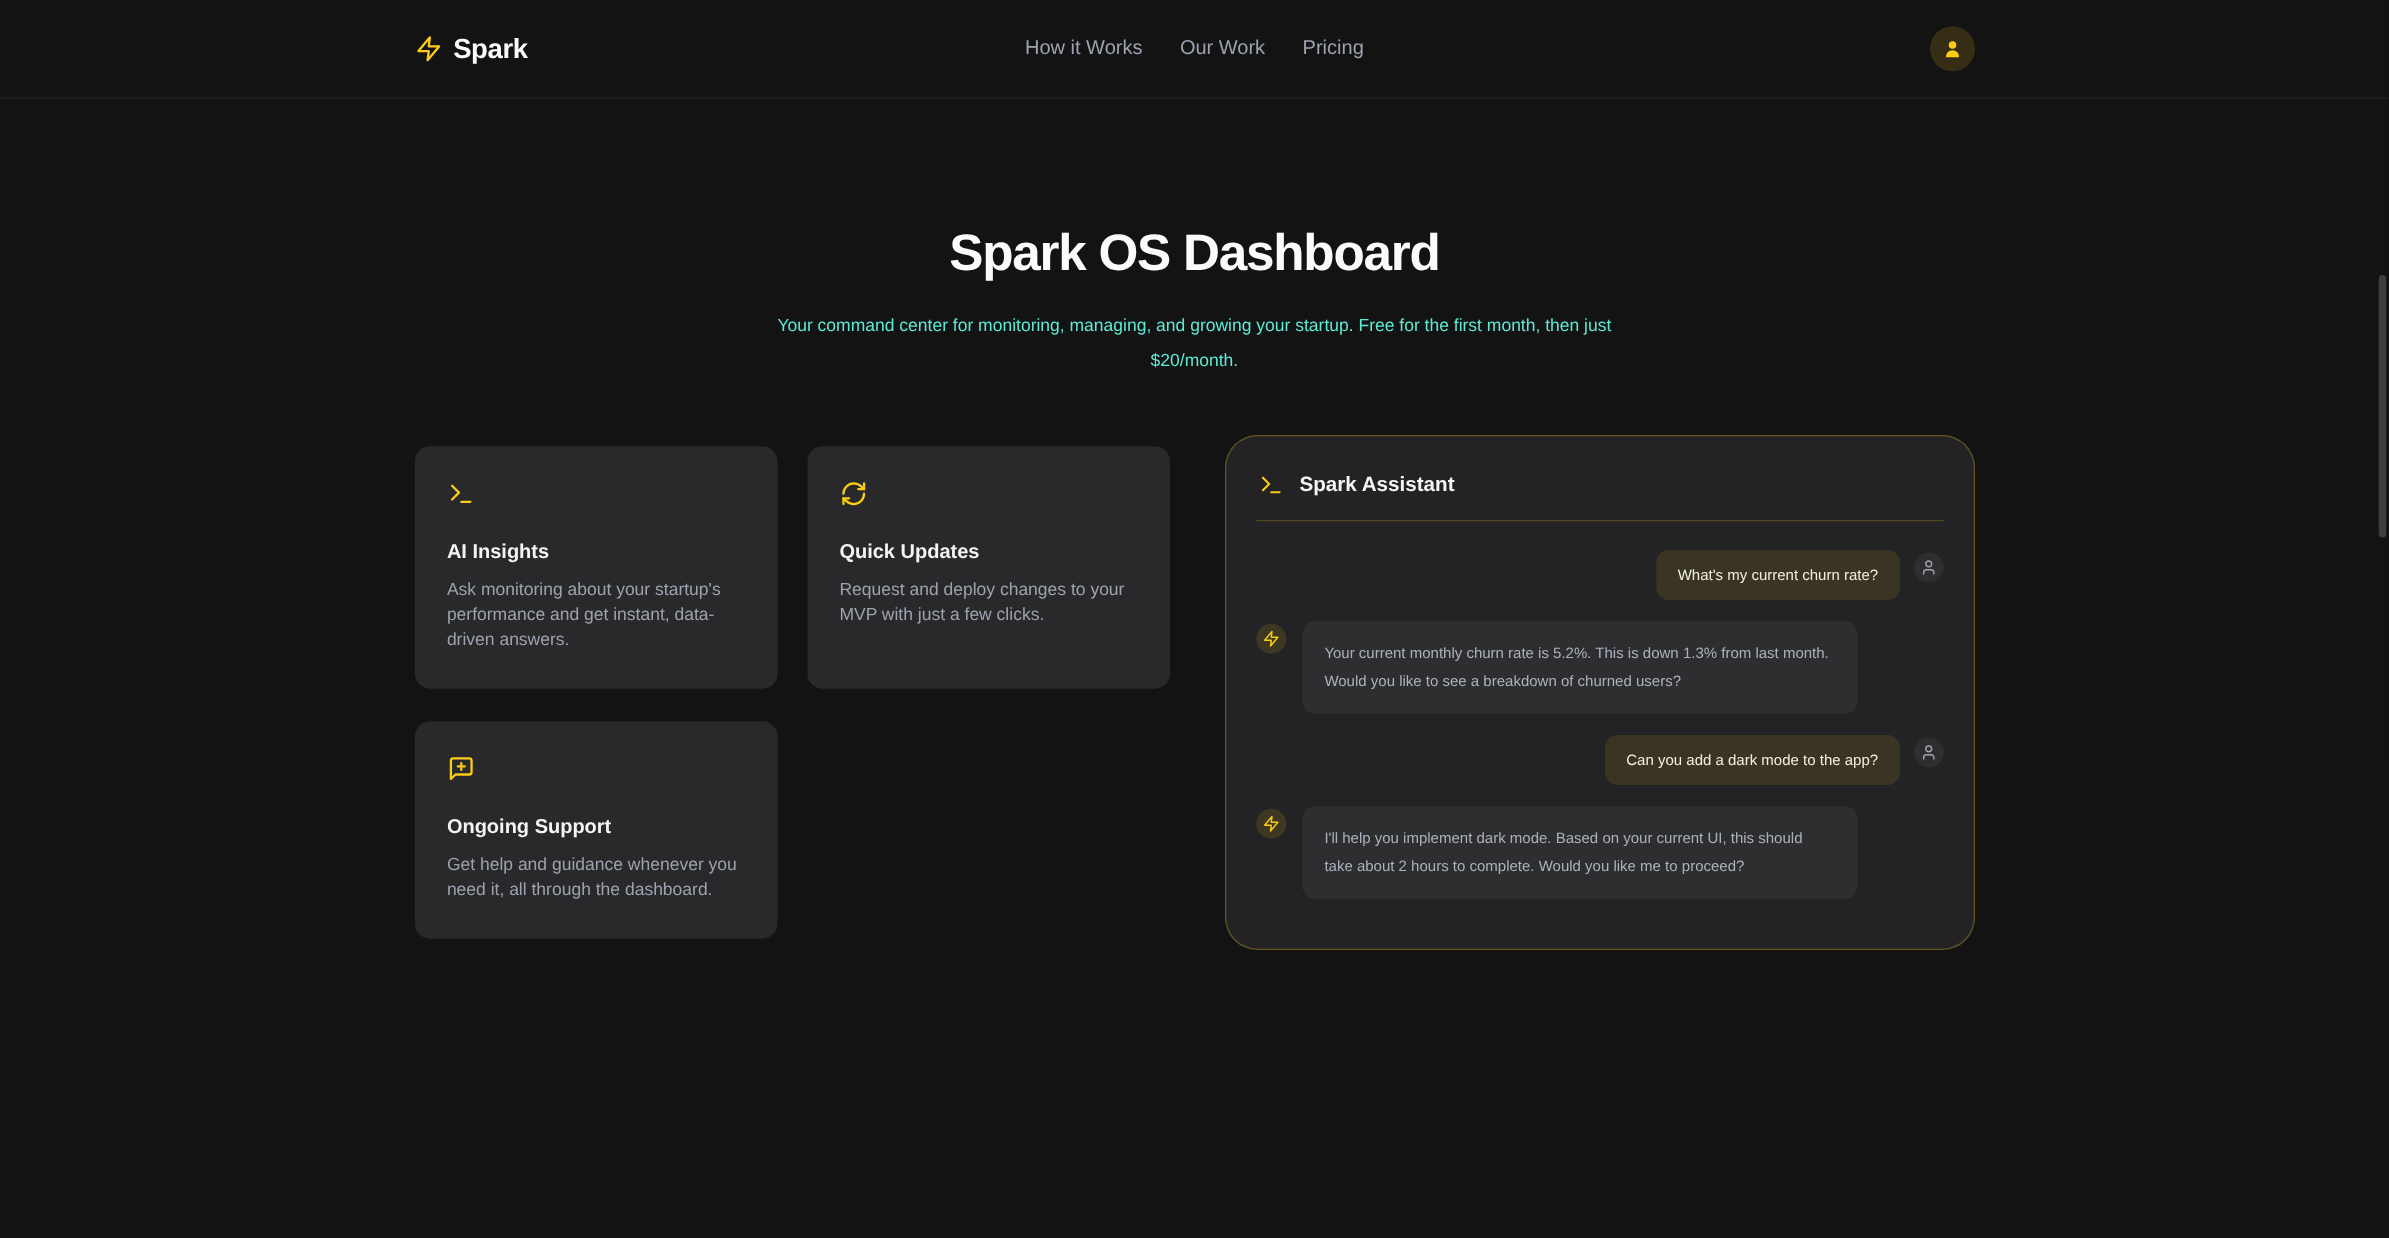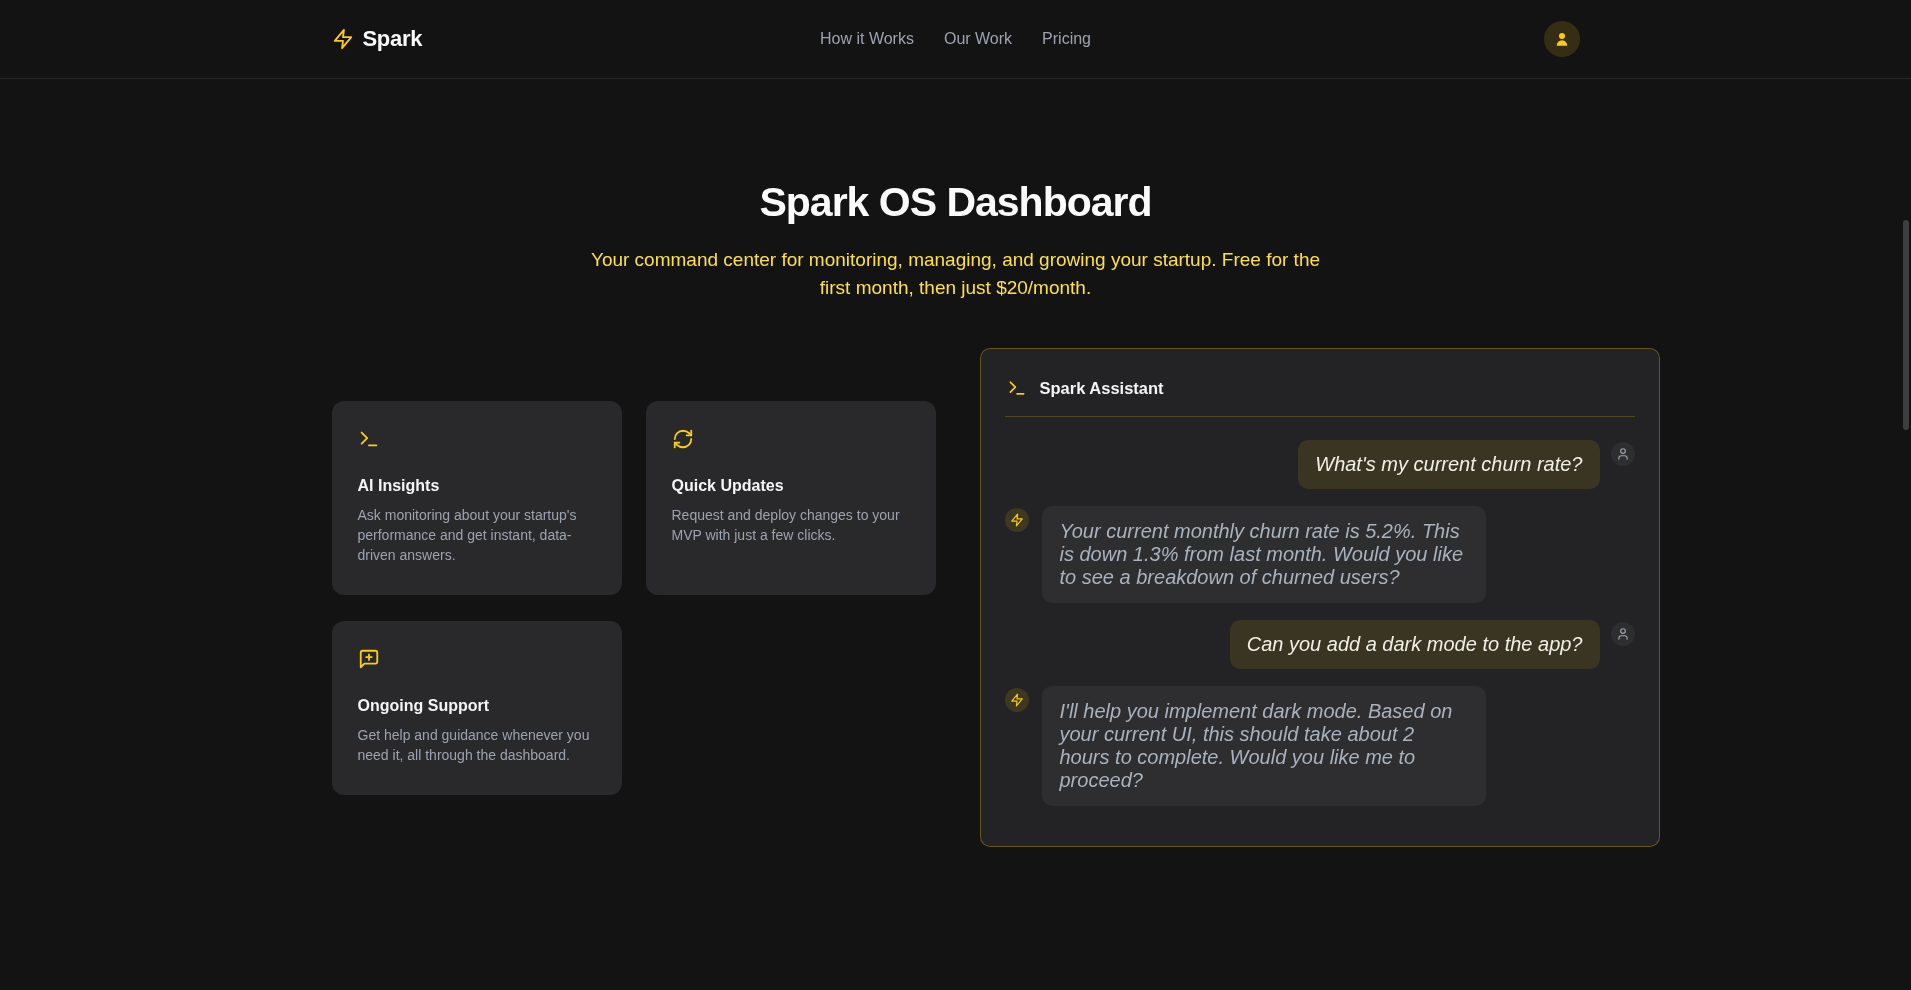--- a/index.html
+++ b/index.html
@@ -13,47 +13,47 @@
   .container { width:1280px; margin:0 auto; padding:0 16px; position:relative; display:flex; align-items:center; justify-content:space-between; }
   .brand { display:flex; align-items:center; gap:9px; }
   .brand-name { color:#fafafa; font-size:22px; font-weight:bold; letter-spacing:-0.3px; }
   .nav { position:absolute; left:50%; transform:translateX(-50%); display:flex; gap:30px; }
   .nav a { color:#9ca3af; font-size:16px; }
   .avatar-btn { width:36px; height:36px; border-radius:50%; background:rgba(250,204,21,0.15); display:flex; align-items:center; justify-content:center; border:none; cursor:pointer; }
 
   
   .hero { text-align:center; margin-top:100px; }
   .hero h1 { font-size:41px; letter-spacing:-1px; color:#fafafa; font-weight:bold;margin-top:35px; }
-  .hero p { margin:20px auto 0; max-width:732px; font-size:19px; line-height:28px; color:#fde047; }
+  .hero p { margin:20px auto 0; max-width:732px; font-size:14px; line-height:28px; color:#5eead4; }
 
   
   .main-row { width:1248px; margin:46px auto 0; display:flex; align-items:center; gap:44px; }
 
   
   .features { display:grid; grid-template-columns:290px 290px; column-gap:24px; row-gap:26px; }
   .card { background:#29292b; border-radius:12px; padding:27px 26px 30px; }
   .card .ficon { display:none; }
   .card.icon-bar-chart    .i-bar-chart    { display:block; }
   .card.icon-terminal     .i-terminal     { display:block; }
   .card.icon-refresh      .i-refresh      { display:block; }
   .card.icon-message-plus .i-message-plus { display:block; }
   .card h3 { margin-top:27px; font-size:16px; color:#f4f4f5; font-weight:bold; }
   .card p  { margin-top:10px; font-size:14px; line-height:20px; color:#9ca3af; }
 
   
-  .panel { width:680px; flex:none; background:#232325; border:1px solid rgba(250,204,21,0.3); border-radius:10px; padding:24px; }
+  .panel { width:600px; flex:none; background:#232325; border:1px solid rgba(250,204,21,0.3); border-radius:26px; padding:24px; }
   .panel-header { display:flex; align-items:center; gap:13px; padding:5px 2px 18px; border-bottom:1px solid rgba(250,204,21,0.22); }
   .panel-title { font-size:16.5px; font-weight:bold; color:#f4f4f5; }
   .messages { margin-top:23px; display:flex; flex-direction:column; gap:17px; padding-bottom:16px; }
   .msg { display:flex; align-items:flex-start; gap:13px; }
   .msg.user { justify-content:flex-end; gap:11px; }
   .chat-avatar { width:24px; height:24px; border-radius:50%; flex:none; display:flex; align-items:center; justify-content:center; margin-top:2px; }
   .assistant-avatar { background:rgba(250,204,21,0.13); }
   .user-avatar { background:#2e2e30; }
-  .bubble { border-radius:10px; font-size:20px;font-style:italic; }
+  .bubble { border-radius:10px; font-size:12px; }
   .msg.user .bubble { background:#3a3522; color:#f1efe4; padding:13px 17px; }
   .msg.assistant .bubble { background:#2e2e30; color:#a9b2bd; padding:14px 18px; line-height:23px; max-width:444px; }
 
   
   .scroll-thumb { position:absolute; right:2px; top:220px; width:6px; height:210px; border-radius:3px; background:#3e3e40; }
 </style>
 </head>
 <body>
 
 <header class="header">

